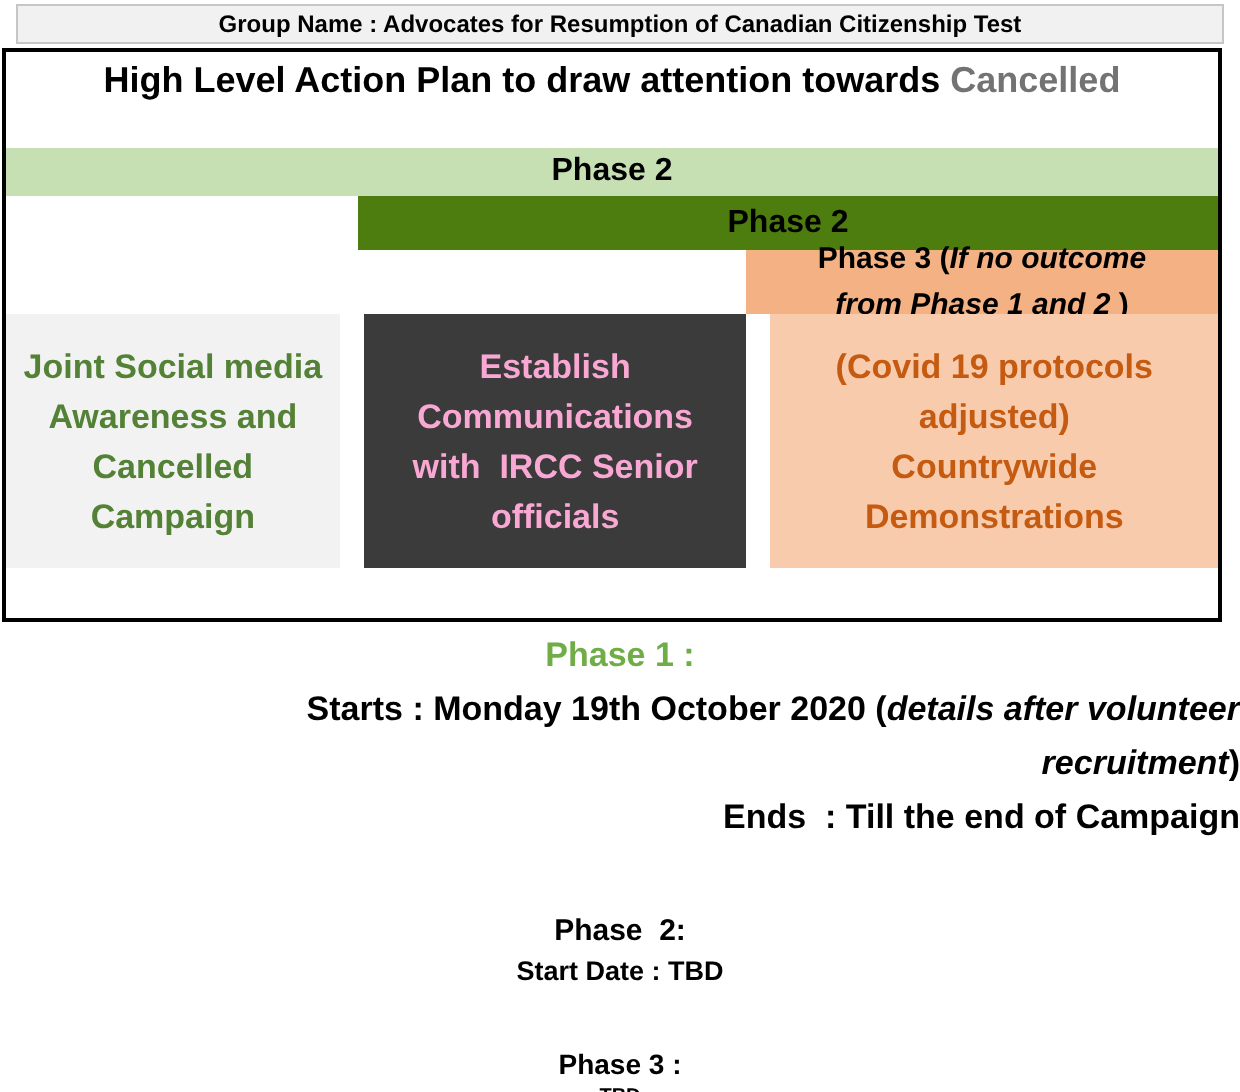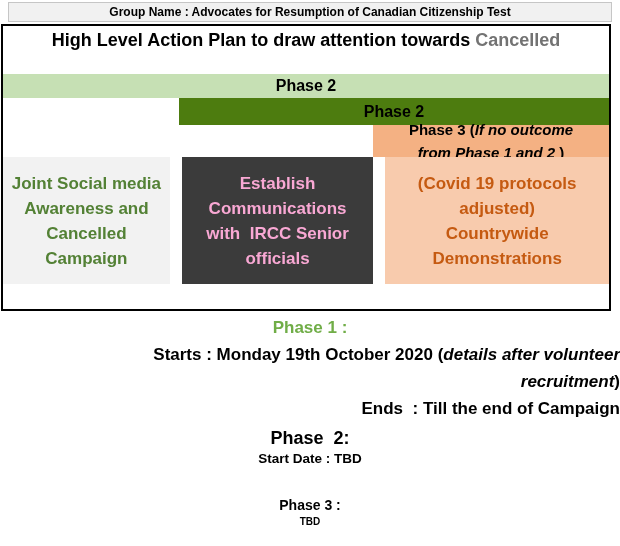--- a/index.html
+++ b/index.html
@@ -57,21 +57,21 @@
   .col-left   { width: 176px; background: #f2f2f2; color: #538135; }
   .col-mid    { width: 202px; background: #3b3b3b; color: #f9a8d4; }
   .col-right  { width: 236px; background: #f8cbad; color: #c55a11; }
   .box-gap { flex: 1; background: #ffffff; }
   .details {
     position: absolute; left: 0; top: 313px; width: 620px;
     text-align: center; color: #000;
   }
   .p1-heading { font-size: 17px; font-weight: bold; color: #70ad47; line-height: 26px; margin-top: 2px; }
   .p1-line { font-size: 17px; font-weight: bold; line-height: 27px; white-space: pre; text-align: right; }
-  .p2-heading { font-size: 18px; font-weight: bold; line-height: 19px; margin-top: 7px; white-space: pre; }
+  .p2-heading { font-size: 15px; font-weight: bold; line-height: 19px; margin-top: 34px; white-space: pre; }
   .p2-line { font-size: 13.5px; font-weight: bold; line-height: 21px; white-space: pre; }
   .p3-heading { font-size: 14px; font-weight: bold; line-height: 19px; margin-top: 27px; white-space: pre; }
   .p3-line { font-size: 10px; font-weight: bold; line-height: 14px; white-space: pre; }
 </style>
 </head>
 <body>
 
 <div class="banner">
   <span>Group Name : Advocates for Resumption of Canadian Citizenship Test</span>
 </div>

